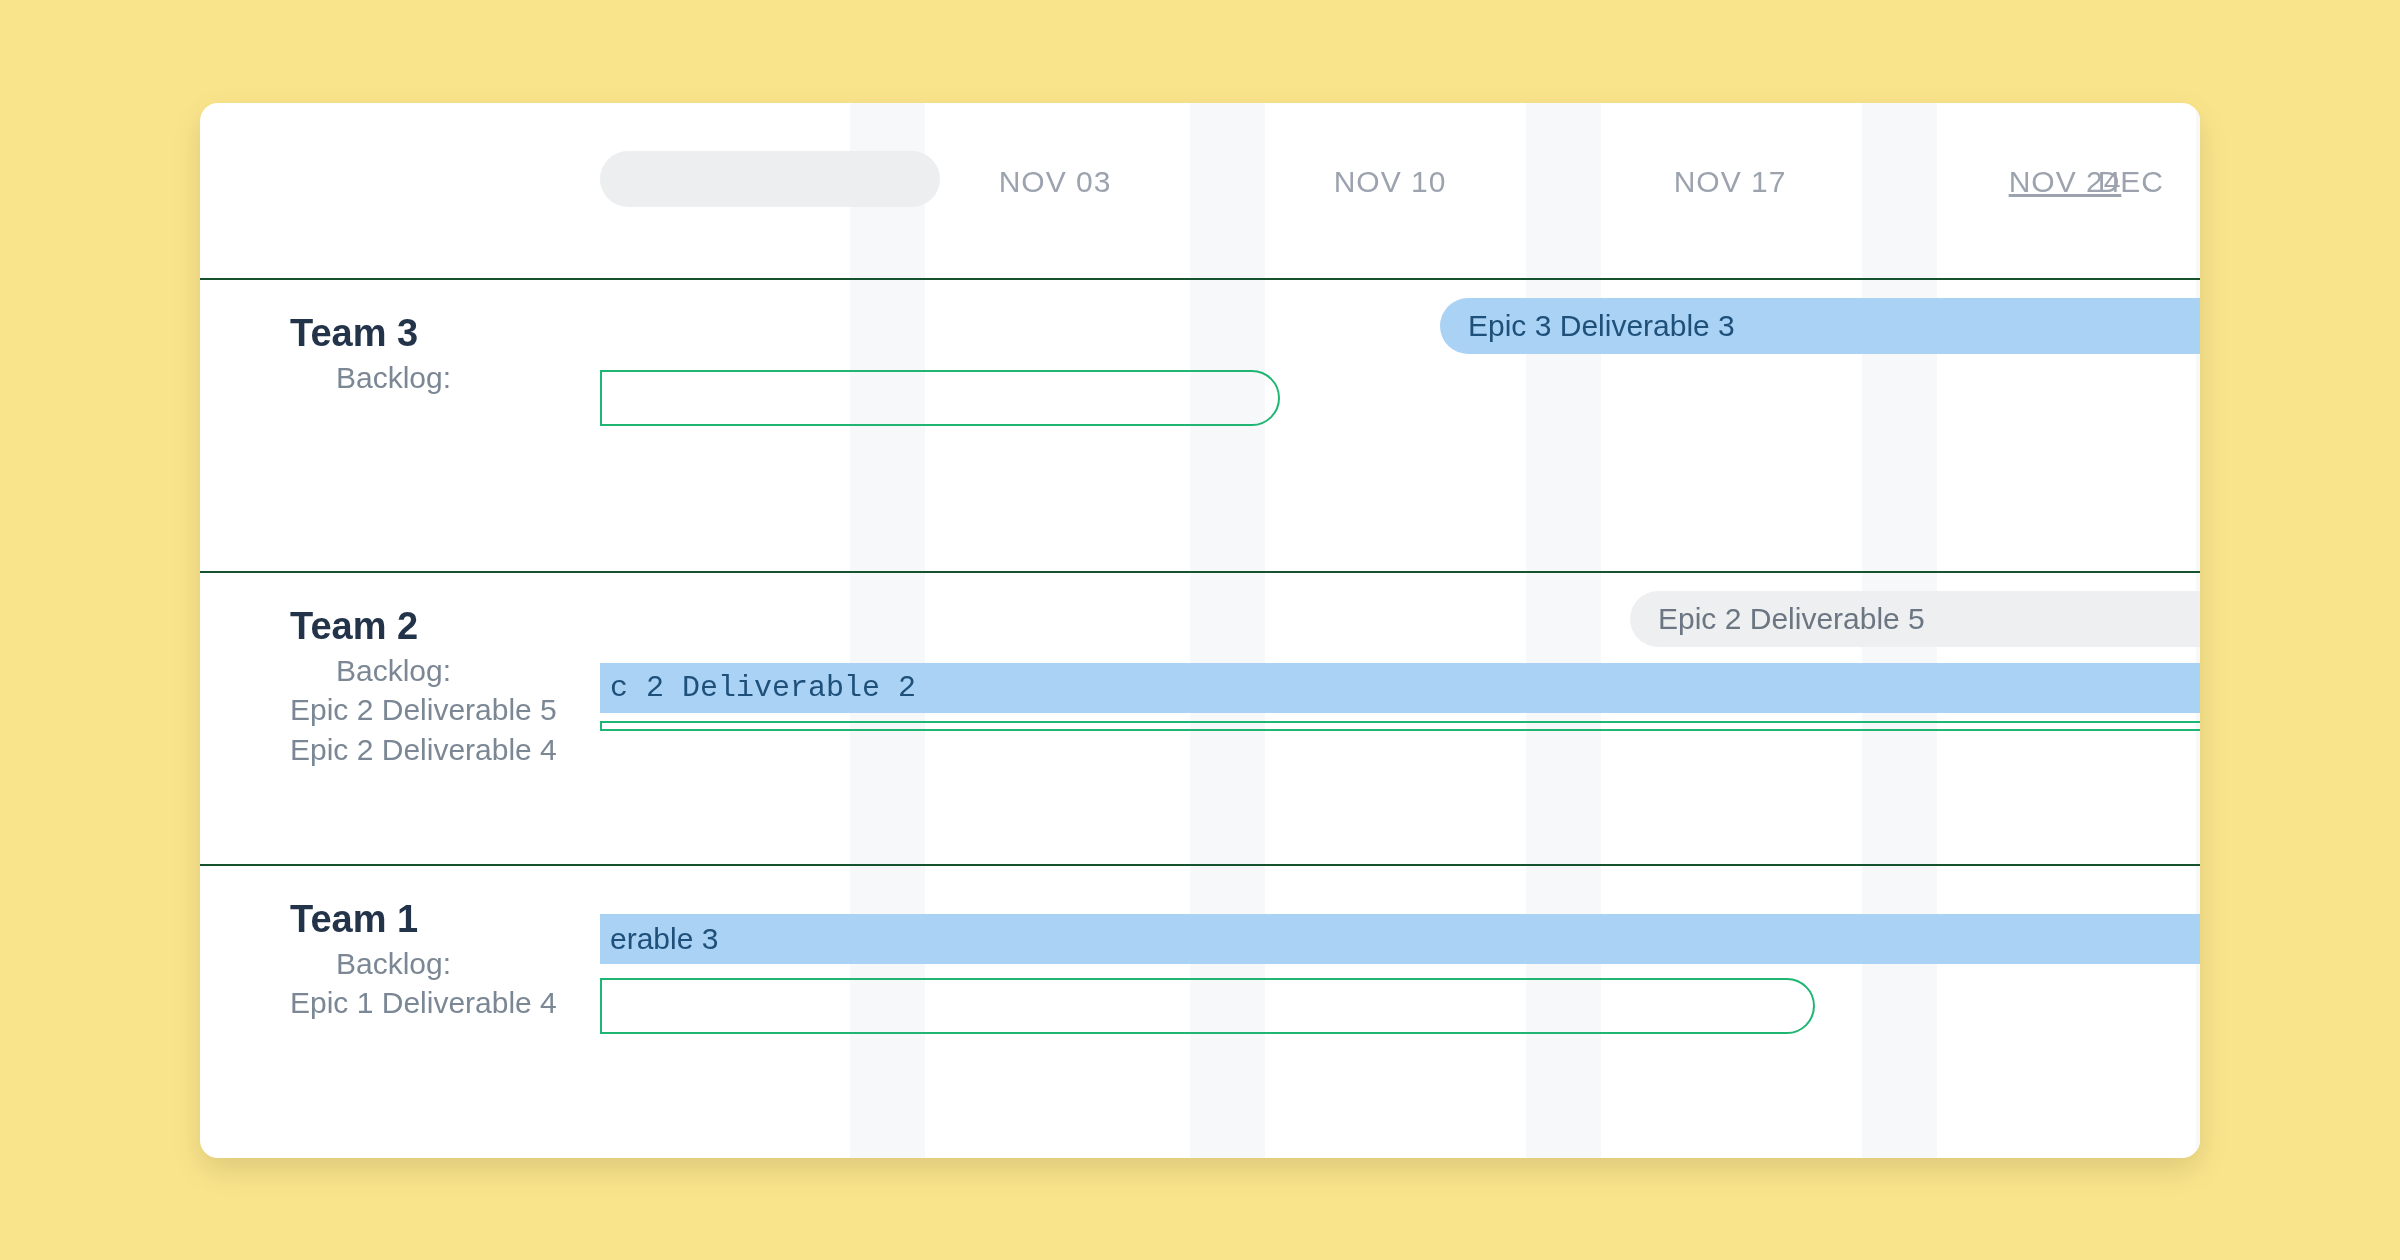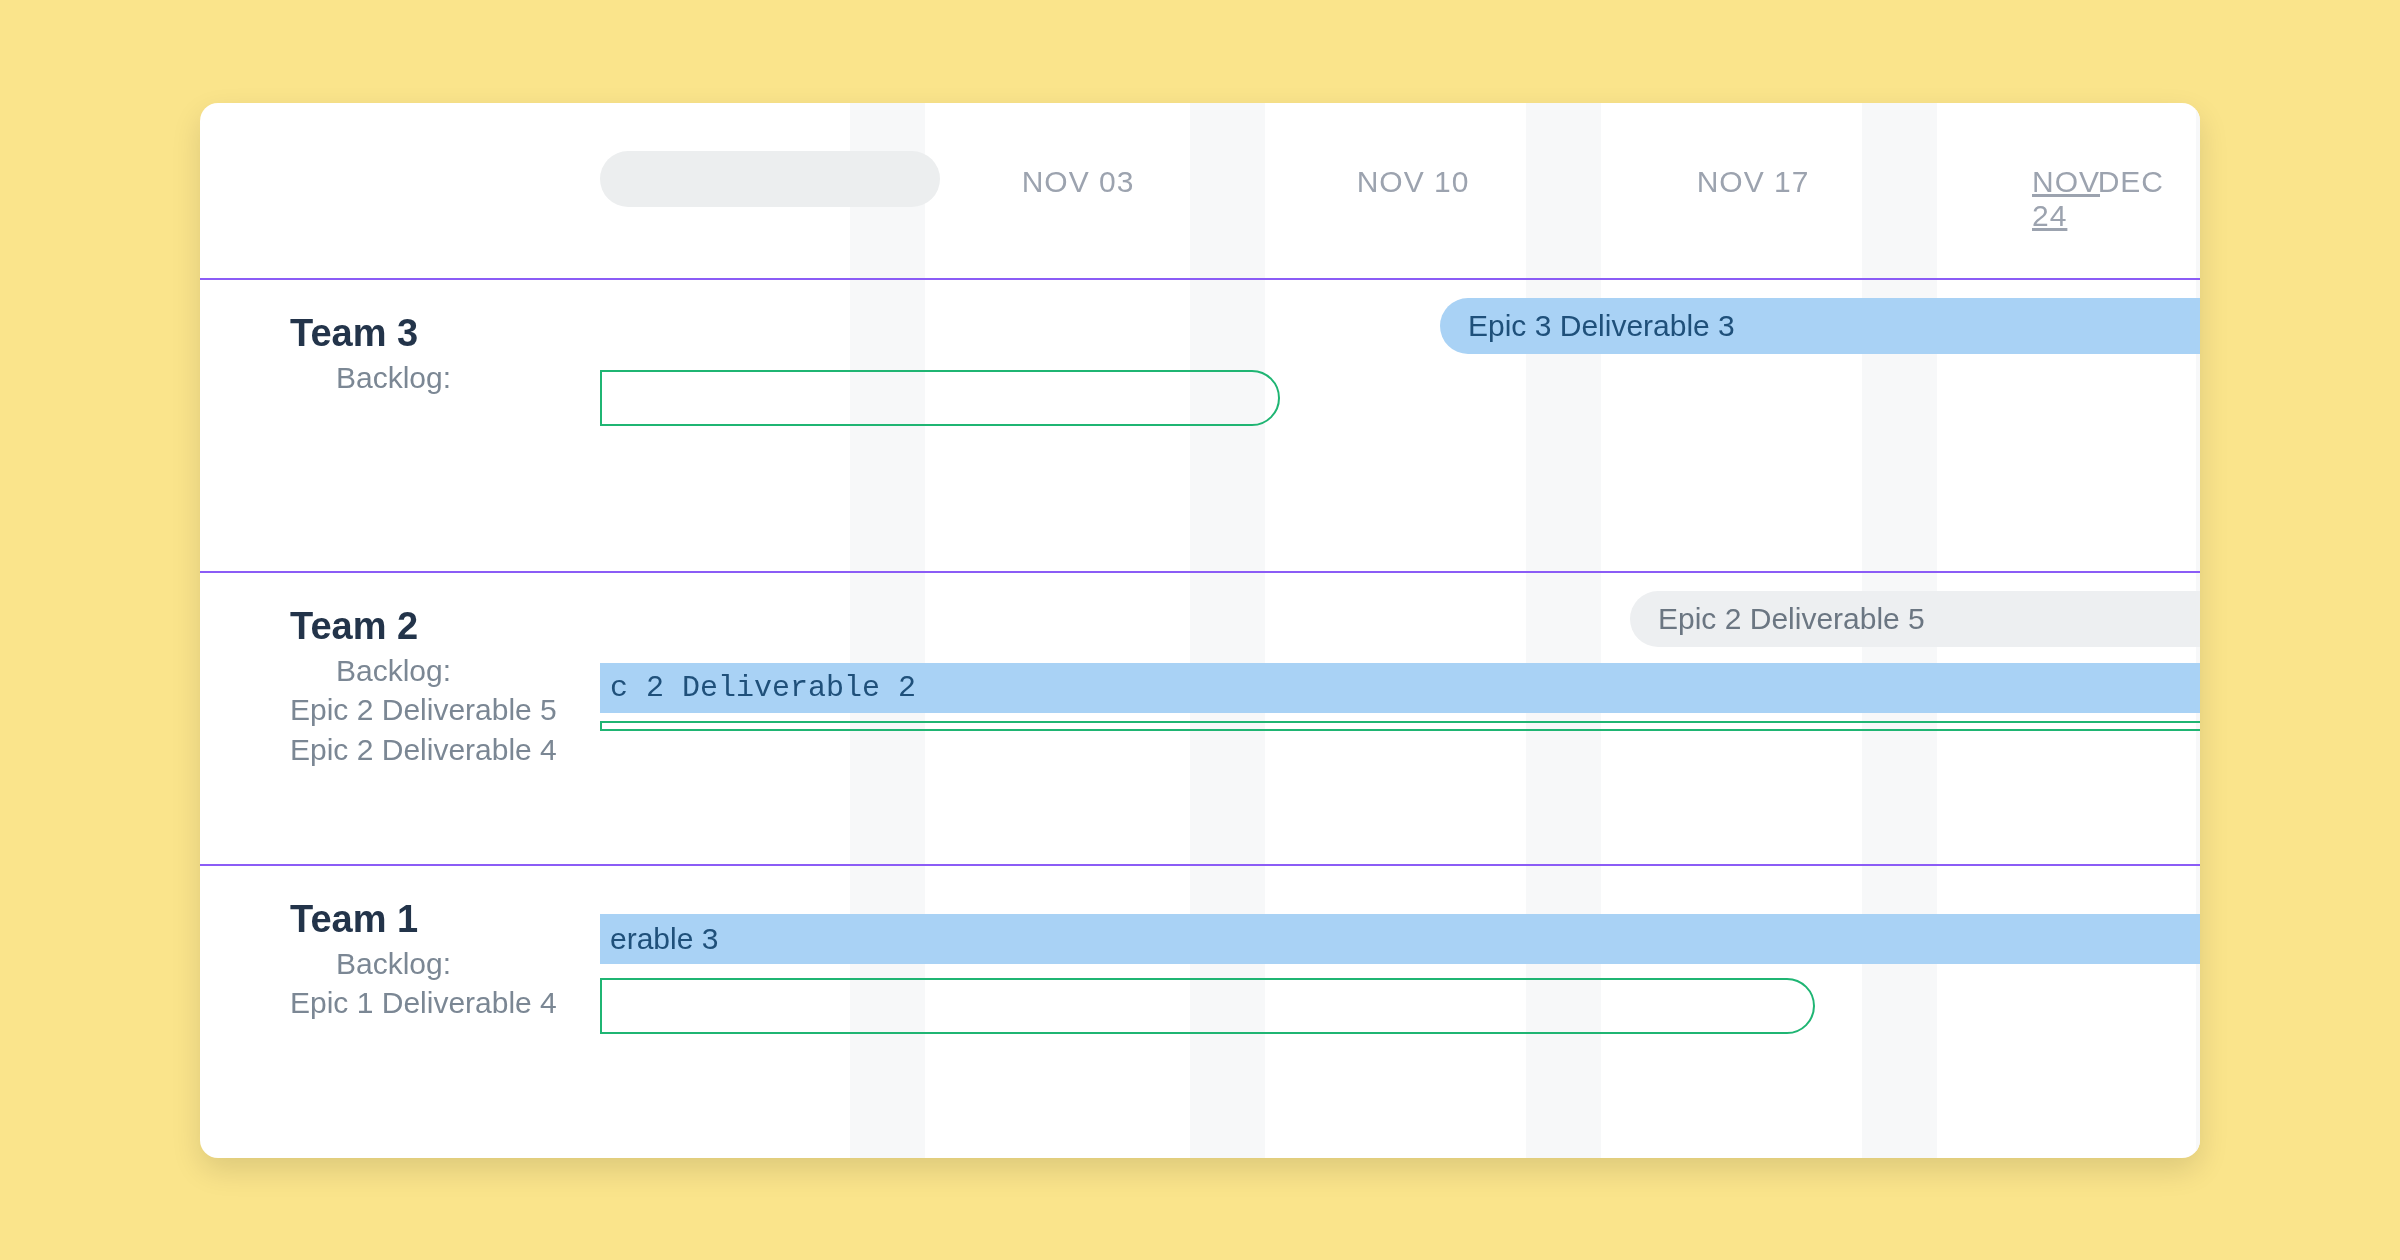--- a/index.html
+++ b/index.html
@@ -28,21 +28,20 @@
     width: 100%;
   }
   .tick-label {
     position: absolute;
     top: 62px;
     font-size: 30px;
     letter-spacing: 1px;
     color: #9ca3af;
     font-weight: 500;
     transform: translateX(-50%);
-    margin-left: 23px;
   }
   .tick-pill {
     position: absolute;
     top: 48px;
     height: 56px;
     background: #eceeef;
     border-radius: 28px;
   }
 
   
@@ -55,21 +54,21 @@
   }
 
   
   .rows {
     position: absolute;
     top: 175px;
     left: 0; right: 0; bottom: 0;
   }
   .row {
     position: relative;
-    border-top: 2px solid #8b5cf6;
+    border-top: 2px solid #14532d;
     height: 293px;
     width: 100%;
     padding-left: 44px;
   }
   .row:last-child { height: auto; min-height: 290px; }
   .row-label {
     position: absolute;
     left: 90px;
     top: 32px;
     z-index: 5;

